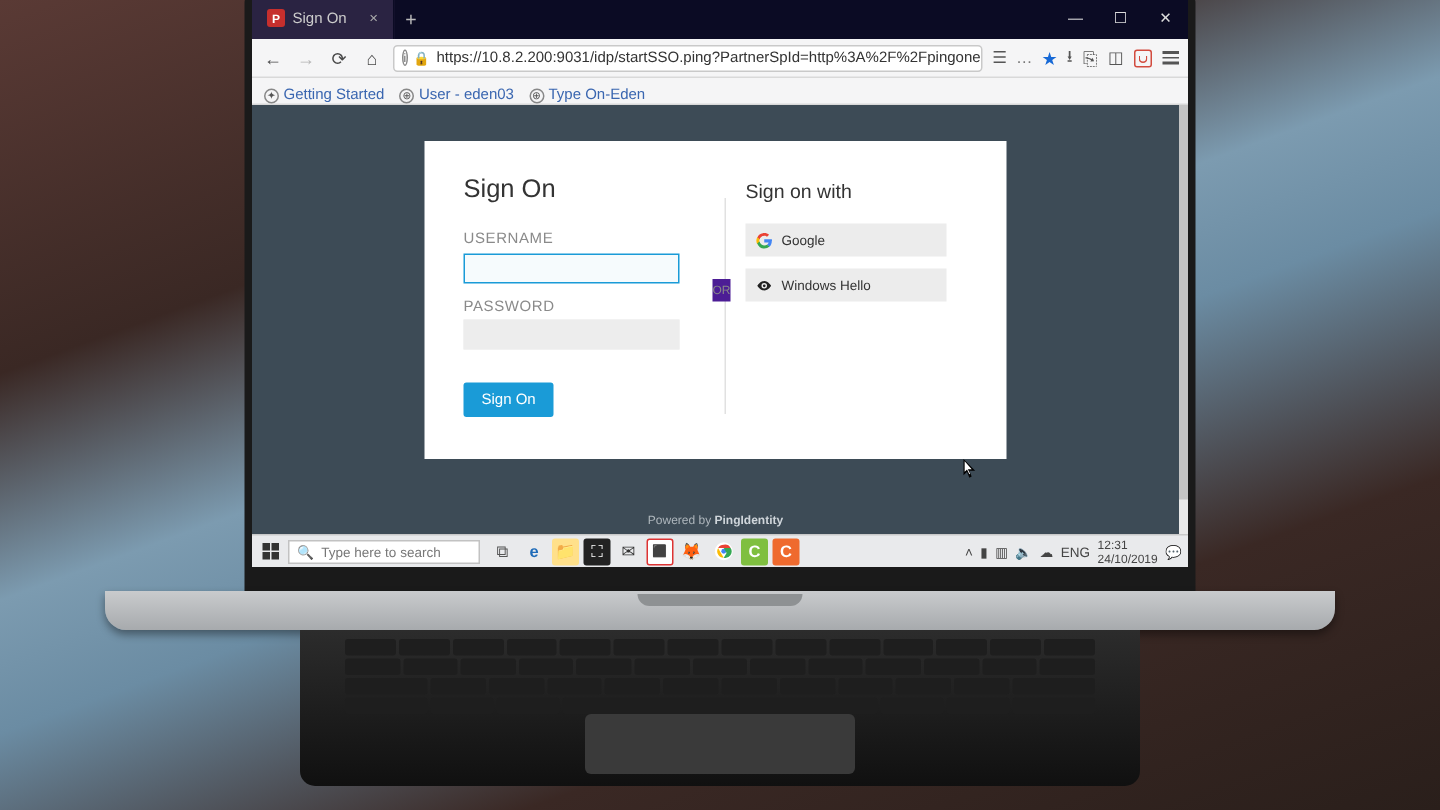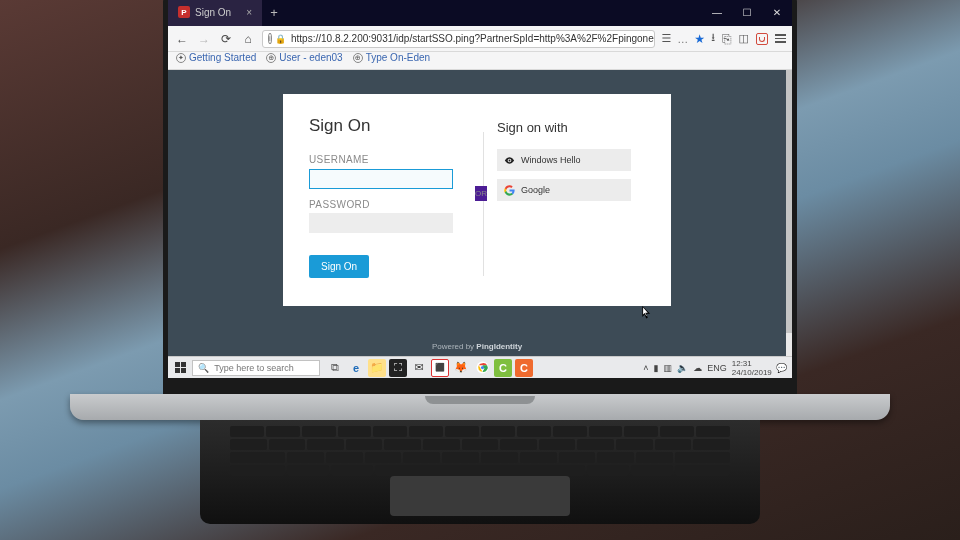--- a/index.html
+++ b/index.html
@@ -40,21 +40,21 @@
   .url-field { flex:1; height:18px; background:#fff; border:1px solid #c9c9c9; border-radius:3px; display:flex; align-items:center; padding:0 5px; gap:4px; font-size:10px; color:#333; overflow:hidden; white-space:nowrap;}
   .url-field .lock{color:#12a66a; font-size:9px;}
   .url-field .info{ width:11px; height:11px; border:1px solid #888; border-radius:50%; font-size:8px; display:flex;align-items:center;justify-content:center;color:#666;}
   .addr-right { display:flex; align-items:center; gap:7px; color:#555;}
   .star{ color:#1769d6; font-size:12px;}
   .pocket{ width:12px;height:12px;border:1px solid #d24b3e; border-radius:2px; position:relative;}
   .pocket:after{content:""; position:absolute; left:2px; right:2px; top:3px; height:4px; border:1px solid #d24b3e; border-top:none; border-radius:0 0 4px 4px;}
   .hamburger{ display:flex; flex-direction:column; gap:2px;}
   .hamburger span{ width:11px; height:1.5px; background:#555;}
 
-  .bookmarks { height:18px; background:#f5f5f6; border-bottom:1px solid #d9d9d9; display:flex; align-items:flex-start; gap:10px; padding:0 8px; font-size:10px; color:#3a66b0;}
+  .bookmarks { height:18px; background:#f5f5f6; border-bottom:1px solid #d9d9d9; display:flex; align-items:flex-end; gap:10px; padding:0 8px; font-size:10px; color:#3a66b0;}
   .bm { display:flex; align-items:center; gap:3px; cursor:pointer;}
   .bm .ic{ width:10px;height:10px; border:1px solid #888; border-radius:50%; font-size:7px; display:flex;align-items:center;justify-content:center;color:#555;}
 
   
   .viewport { position:absolute; top:72px; bottom:22px; left:0; right:6px; background:#3d4b56; }
   .scrollbar { position:absolute; top:72px; bottom:22px; right:0; width:6px; background:#e9e9e9;}
   .scrollbar .thumb{ position:absolute; top:0; width:100%; height:92%; background:#c4c4c4;}
 
   .card { width:388px; background:#fff; margin:24px auto 0; padding:22px 26px 28px; display:flex; position:relative;}
   .col-left { width:168px; }
@@ -162,37 +162,37 @@
             <div class="flabel">USERNAME</div>
             <input class="finput focus" style="">
             <div class="flabel">PASSWORD</div>
             <input type="password" class="finput" style="">
             <button class="btn-signon">Sign On</button>
           </div>
 
           <div class="col-right">
             <h2 class="sow">Sign on with</h2>
             <div class="idp">
-              <span class="wh-ico">
-                <svg width="11" height="11" viewBox="0 0 24 24">
-                    <path fill="#222" d="M12 5C6 5 2 12 2 12s4 7 10 7 10-7 10-7-4-7-10-7zm0 11a4 4 0 110-8 4 4 0 010 8zm0-6a2 2 0 100 4 2 2 0 000-4z"></path>
-                  </svg>
-              </span>
-              <span>Windows Hello</span>
-            </div>
-            <div class="idp">
               <span class="g-ico">
                 <svg viewBox="0 0 48 48">
                     <path fill="#EA4335" d="M24 9.5c3.9 0 6.6 1.7 8.1 3.1l5.9-5.8C34.4 3.4 29.7 1.5 24 1.5 14.8 1.5 6.9 7 3.5 15l6.9 5.4C12 14.3 17.5 9.5 24 9.5z"></path>
                     <path fill="#4285F4" d="M46.5 24.5c0-1.6-.1-3.2-.4-4.7H24v9h12.7c-.5 2.9-2.2 5.4-4.7 7l7.2 5.6c4.2-3.9 6.8-9.7 6.8-16.9z"></path>
                     <path fill="#FBBC05" d="M10.4 28.6c-.5-1.5-.8-3-.8-4.6s.3-3.1.8-4.6l-6.9-5.4C1.9 17.4 1 20.6 1 24s.9 6.6 2.5 10l6.9-5.4z"></path>
                     <path fill="#34A853" d="M24 46.5c6.2 0 11.4-2 15.2-5.6l-7.2-5.6c-2 1.4-4.7 2.2-8 2.2-6.5 0-12-4.8-13.6-11.1l-6.9 5.4C6.9 41 14.8 46.5 24 46.5z"></path>
                   </svg>
               </span>
               <span>Google</span>
+            </div>
+            <div class="idp">
+              <span class="wh-ico">
+                <svg width="11" height="11" viewBox="0 0 24 24">
+                    <path fill="#222" d="M12 5C6 5 2 12 2 12s4 7 10 7 10-7 10-7-4-7-10-7zm0 11a4 4 0 110-8 4 4 0 010 8zm0-6a2 2 0 100 4 2 2 0 000-4z"></path>
+                  </svg>
+              </span>
+              <span>Windows Hello</span>
             </div>
           </div>
         </div>
         <div class="powered">
           <span>Powered by </span><b>PingIdentity</b>
         </div>
 
         <svg class="cursor" style="left:474px; top:236px;" viewBox="0 0 12 18">
             <path fill="#000" d="M0 0l0 14 3-3 2 5 2-1-2-5 5 0z"></path>
             <path fill="#fff" d="M1 2l0 9 2-2 2 4 .7-.3-2-4 3.3 0z"></path>

